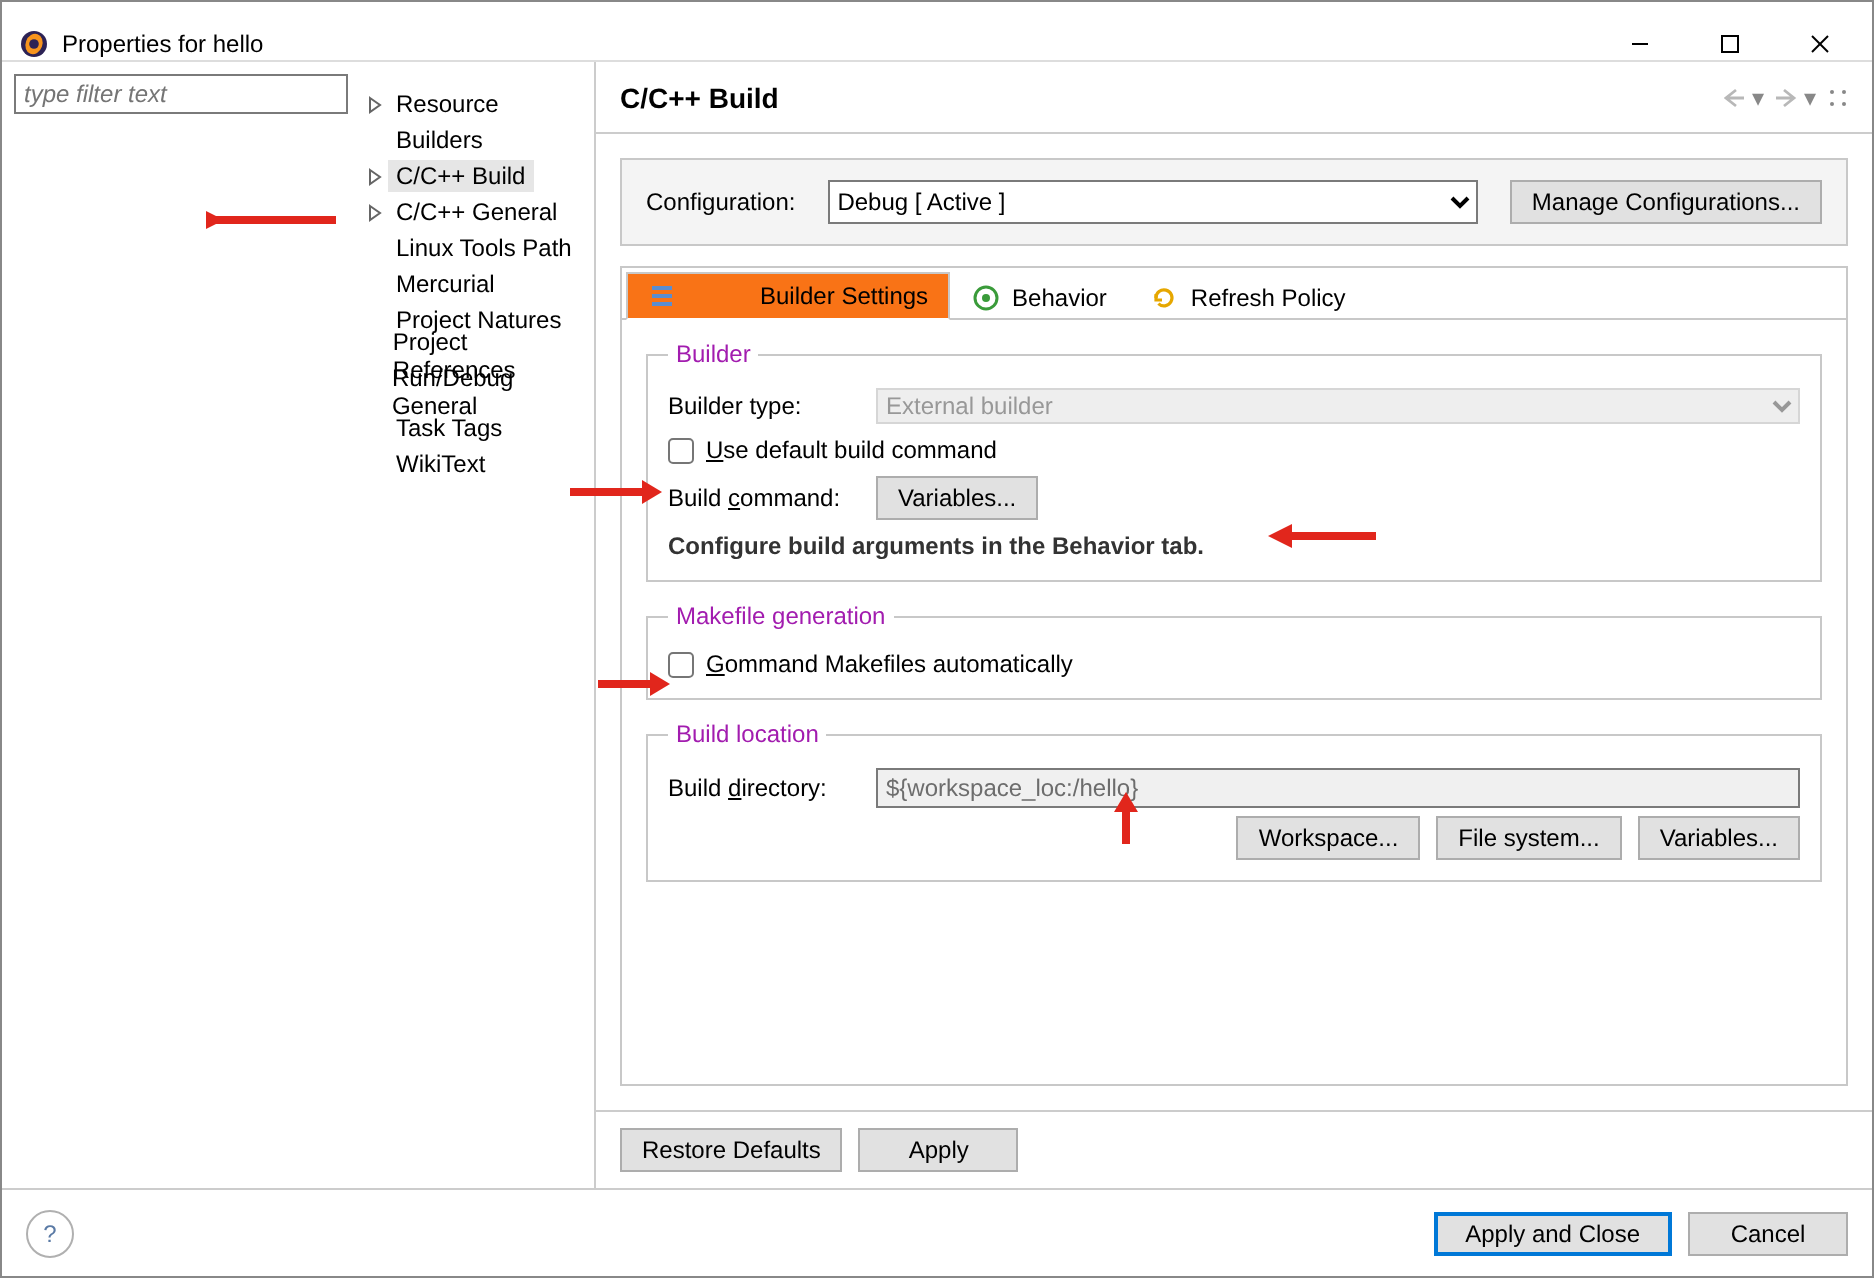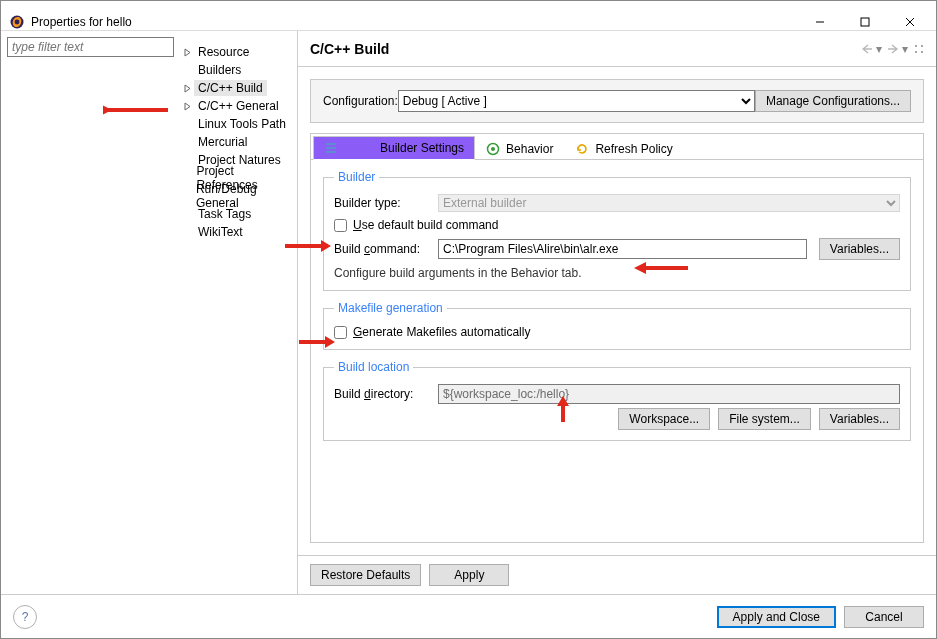--- a/index.html
+++ b/index.html
@@ -24,45 +24,45 @@
   .tree-item.sel .label { background:#e6e6e6; }
 
   .right { flex:1; border-left:1px solid #ccc; display:flex; flex-direction:column; position:relative; }
   .header { height:36px; display:flex; align-items:center; padding:0 12px; border-bottom:1px solid #ccc; }
   .header h1 { font-size:14px; font-weight:bold; flex:1; margin:0; }
   .navicons { display:flex; gap:6px; color:#888; }
   .navicons span { display:inline-flex; align-items:center; }
 
   .content { padding:12px; flex:1; display:flex; flex-direction:column; gap:10px; position:relative; }
 
-  .configrow { border:1px solid #c8c8c8; background:#f4f4f4; padding:10px 12px; display:flex; align-items:center; gap:0; }
+  .configrow { border:1px solid #c8c8c8; background:#f4f4f4; padding:10px 12px; display:flex; align-items:center; gap:16px; }
   .configrow select { flex:1; height:22px; border:1px solid #7a7a7a; background:#fff; }
   .btn { height:22px; border:1px solid #adadad; background:#e1e1e1; padding:0 10px; display:inline-flex; align-items:center; justify-content:center; cursor:default; }
   .btn.primary { border:2px solid #0078d7; padding:0 14px; }
 
   .tabs { border:1px solid #c8c8c8; flex:1; display:flex; flex-direction:column; }
   .tabstrip { display:flex; align-items:flex-end; height:26px; background:#fff; padding-left:2px; border-bottom:1px solid #c8c8c8; gap:0; }
   .tab { display:flex; align-items:center; height:24px; padding:0 10px; gap:6px; border:1px solid transparent; border-bottom:none; position:relative; top:1px; }
-  .tab.active { background:#8b5cf6; border-color:#c8c8c8; border-bottom:1px solid #fff;gap:42px; }
+  .tab.active { background:#f97316; border-color:#c8c8c8; border-bottom:1px solid #fff;gap:42px; }
   .tab .ticon { width:14px; height:14px; }
   .tabbody { flex:1; padding:10px 12px 12px 12px; display:flex; flex-direction:column; gap:10px; }
 
   fieldset { border:1px solid #c8c8c8; padding:8px 10px 10px 10px; margin:0; }
-  legend { padding:0 4px; color:#3b82f6; }
+  legend { padding:0 4px; color:#a21caf; }
   .row { display:flex; align-items:center; gap:12px; margin-top:6px; }
   .row:first-of-type { margin-top:2px; }
   .row label.fl { width:92px; }
   .row .wide { flex:1; }
   input[type=text] { height:20px; border:1px solid #7a7a7a; padding:0 4px; }
   input[type=text][readonly] { background:#f0f0f0; color:#6d6d6d; }
   select[disabled] { background:#e8e8e8; color:#6d6d6d; }
   .chk { display:flex; align-items:center; gap:6px; }
   .chk input { width:13px; height:13px; margin:0; }
   .chk.disabled { color:#8a8a8a; }
-  .muted { color:#333; }
+  .muted { color:#333;font-weight:bold; }
 
   .btnrow { display:flex; justify-content:flex-end; gap:8px; margin-top:4px; }
 
   .lowerbar { display:flex; gap:8px; padding:8px 12px; border-top:1px solid #ccc; }
 
   .footer { height:44px; display:flex; align-items:center; padding:0 12px; border-top:1px solid #ccc; gap:8px; }
   .help { width:24px; height:24px; border:1px solid #b0b0b0; border-radius:50%; display:flex; align-items:center; justify-content:center; color:#5a7aa5; }
   .footer .spacer { flex:1; }
 
   .ul { text-decoration:underline; text-decoration-style:solid; }
@@ -241,34 +241,33 @@
                   <select class="wide" disabled="">
                     <option>External builder</option>
                   </select>
                 </div>
                 <div class="row chk">
                   <input type="checkbox" style="">
                   <label><span></span><span class="ul">U</span><span>se default build command</span></label>
                 </div>
                 <div class="row">
                   <label class="fl"><span>Build </span><span class="ul">c</span><span>ommand:</span></label>
-                  <input type="text" class="wide" value="C:\Program Files\Alire\bin\alr.exe" style="">
                   <span class="btn">Variables...</span>
                 </div>
                 <div class="row">
                   <span class="muted">Configure build arguments in the Behavior tab.</span>
                 </div>
               </fieldset>
 
               <fieldset>
                 <legend>Makefile generation</legend>
                 <div class="row" style="gap:40px;">
                   <span class="chk">
                     <input type="checkbox" style="">
-                    <label><span></span><span class="ul">G</span><span>enerate Makefiles automatically</span></label>
+                    <label><span></span><span class="ul">G</span><span>ommand Makefiles automatically</span></label>
                   </span>
                 </div>
               </fieldset>
 
               <fieldset>
                 <legend>Build location</legend>
                 <div class="row">
                   <label class="fl"><span>Build </span><span class="ul">d</span><span>irectory:</span></label>
                   <input type="text" class="wide" readonly="" value="${workspace_loc:/hello}" style="">
                 </div>

